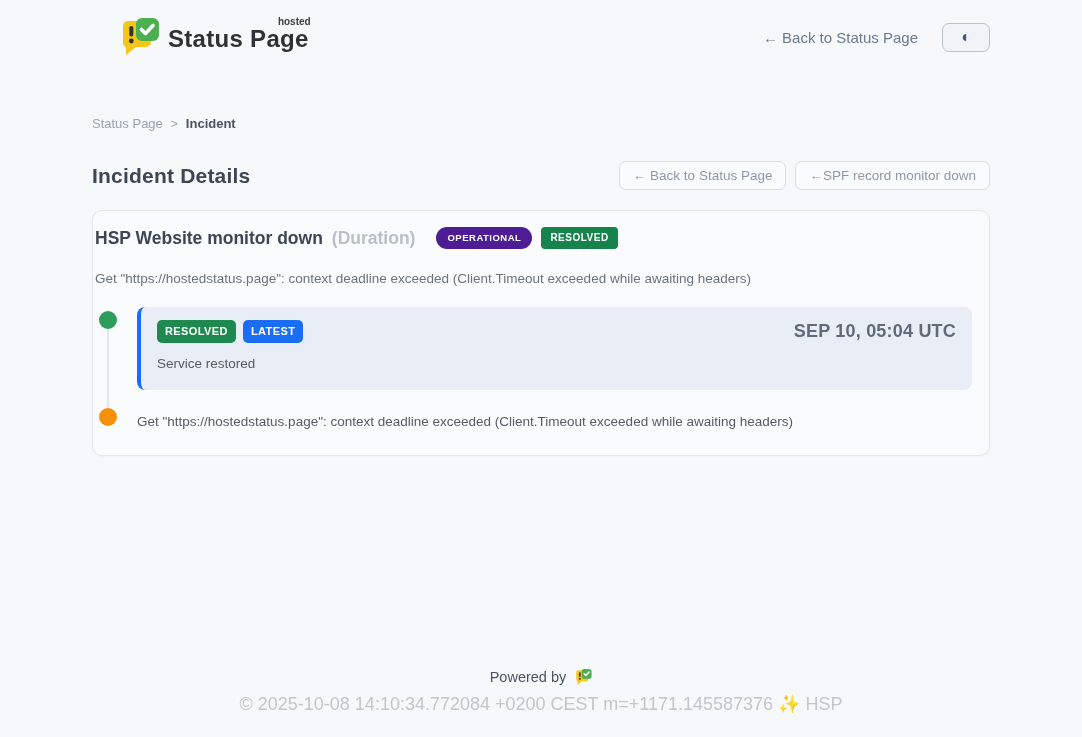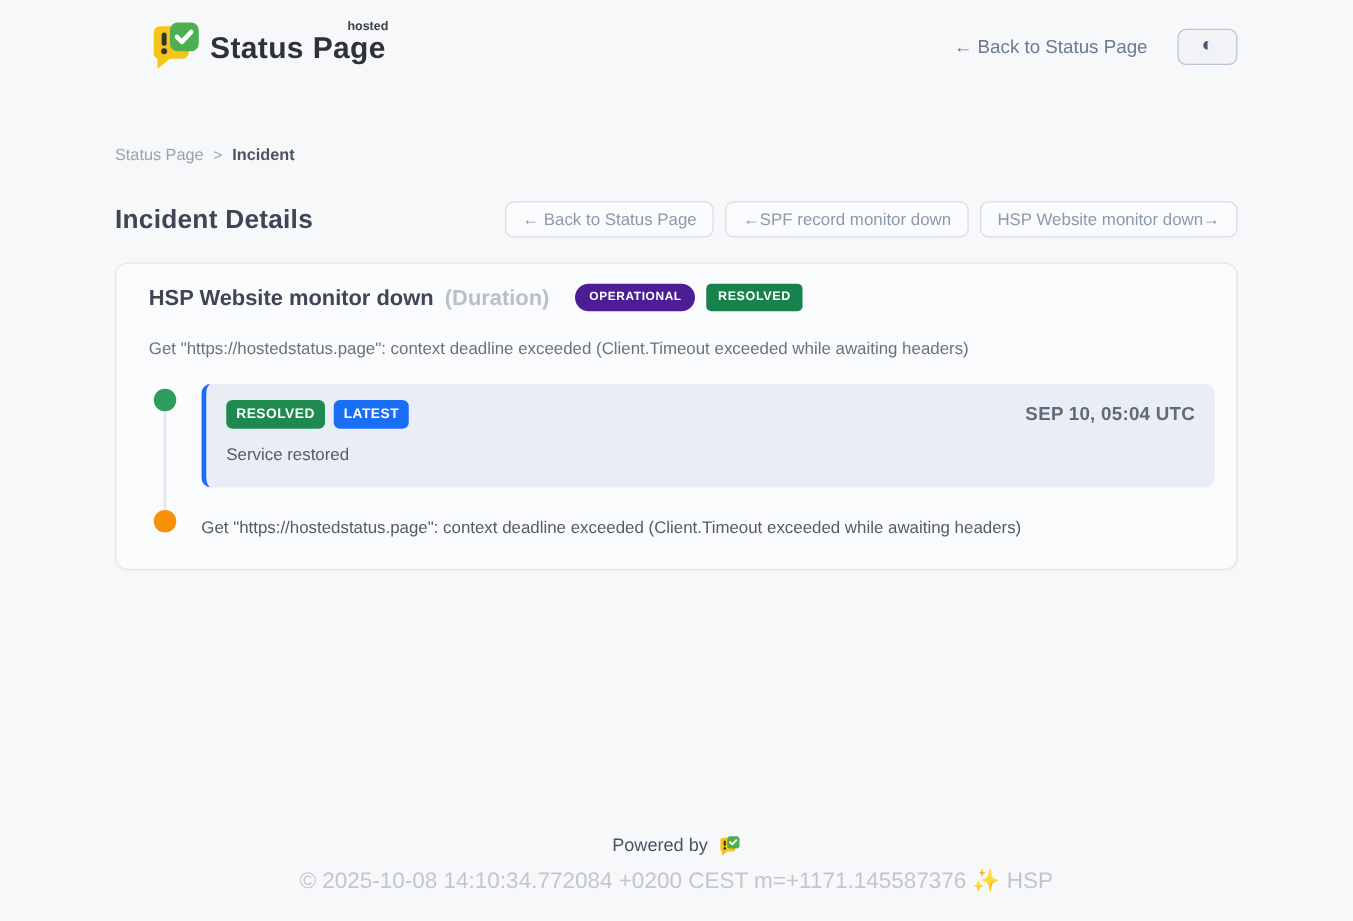--- a/index.html
+++ b/index.html
@@ -49,21 +49,21 @@
   .nav-buttons { display: flex; gap: 9px; }
   .nav-btn {
     font-family: inherit; font-size: 13.5px; color: #8d99ab;
     background: #fafbfc; border: 1px solid #d8dde4; border-radius: 7px;
     padding: 6px 13px; cursor: pointer; white-space: nowrap;
   }
 
   
   .card {
     margin-top: 20px; background: #fafbfc; border: 1px solid #e3e6ea;
-    border-radius: 10px; padding: 16px 17px 26px 26px;
+    border-radius: 10px; padding: 16px 17px 26px 2px;
     box-shadow: 0 1px 2px rgba(30,40,60,0.03);
   }
   .card-title-row { display: flex; align-items: center; gap: 9px; flex-wrap: wrap; }
   .card-title { font-size: 17.5px; font-weight: 700; color: #3c4654; }
   .card-title-suffix { font-size: 17.5px; font-weight: 600; color: #b9c0ca; }
   .badge {
     display: inline-block; color: #fff; font-weight: 700;
     letter-spacing: 0.5px; line-height: 1;
   }
   .badge-operational {
@@ -90,21 +90,21 @@
   .tl-entry-box {
     background: #e9edf5; border-left: 4px solid #1a6ef5; border-radius: 8px;
     padding: 13px 16px 19px 16px; margin-left: 14px;
   }
   .tl-row { display: flex; align-items: center; justify-content: space-between; }
   .tl-badges { display: flex; gap: 7px; }
   .tl-badge { font-size: 11px; font-weight: 700; padding: 6px 8px; border-radius: 5px; color: #fff; letter-spacing: 0.4px; line-height: 1; }
   .tl-badge-resolved { background: #1e8a50; }
   .tl-badge-latest { background: #1a6ef5; }
   .tl-badge-investigating { background: #f79009; }
-  .tl-time { font-size: 15px; font-weight: 700; color: #5f6b7a; letter-spacing: 0.2px; }
+  .tl-time { font-size: 18px; font-weight: 700; color: #5f6b7a; letter-spacing: 0.2px; }
   .tl-message { margin-top: 13px; font-size: 13.5px; color: #555c66; }
   .tl-entry-plain { margin-left: 14px; margin-top: 24px; padding-right: 2px; }
   .tl-entry-plain .tl-message { margin-top: 15px; }
 
   
   .footer { margin-top: auto; padding-bottom: 22px; text-align: center; }
   .powered {
     display: flex; align-items: center; justify-content: center; gap: 9px;
     font-size: 14.5px; color: #4a5462; cursor: pointer;
   }
@@ -144,21 +144,20 @@
       <span class="crumb-root">Status Page</span>
       <span class="crumb-sep">&gt;</span>
       <span class="crumb-current">Incident</span>
     </div>
 
     <div class="title-row">
       <h1 class="page-title">Incident Details</h1>
       <div class="nav-buttons">
         <button class="nav-btn">← Back to Status Page</button>
         <button class="nav-btn">←SPF record monitor down</button>
-        <button class="nav-btn">HSP Website monitor down→</button>
       </div>
     </div>
 
     <div class="card">
       <div class="card-title-row">
         <span class="card-title">HSP Website monitor down</span>
         <span class="card-title-suffix">(Duration)</span>
         <span class="badge badge-operational">OPERATIONAL</span>
         <span class="badge badge-resolved-hdr">RESOLVED</span>
       </div>

